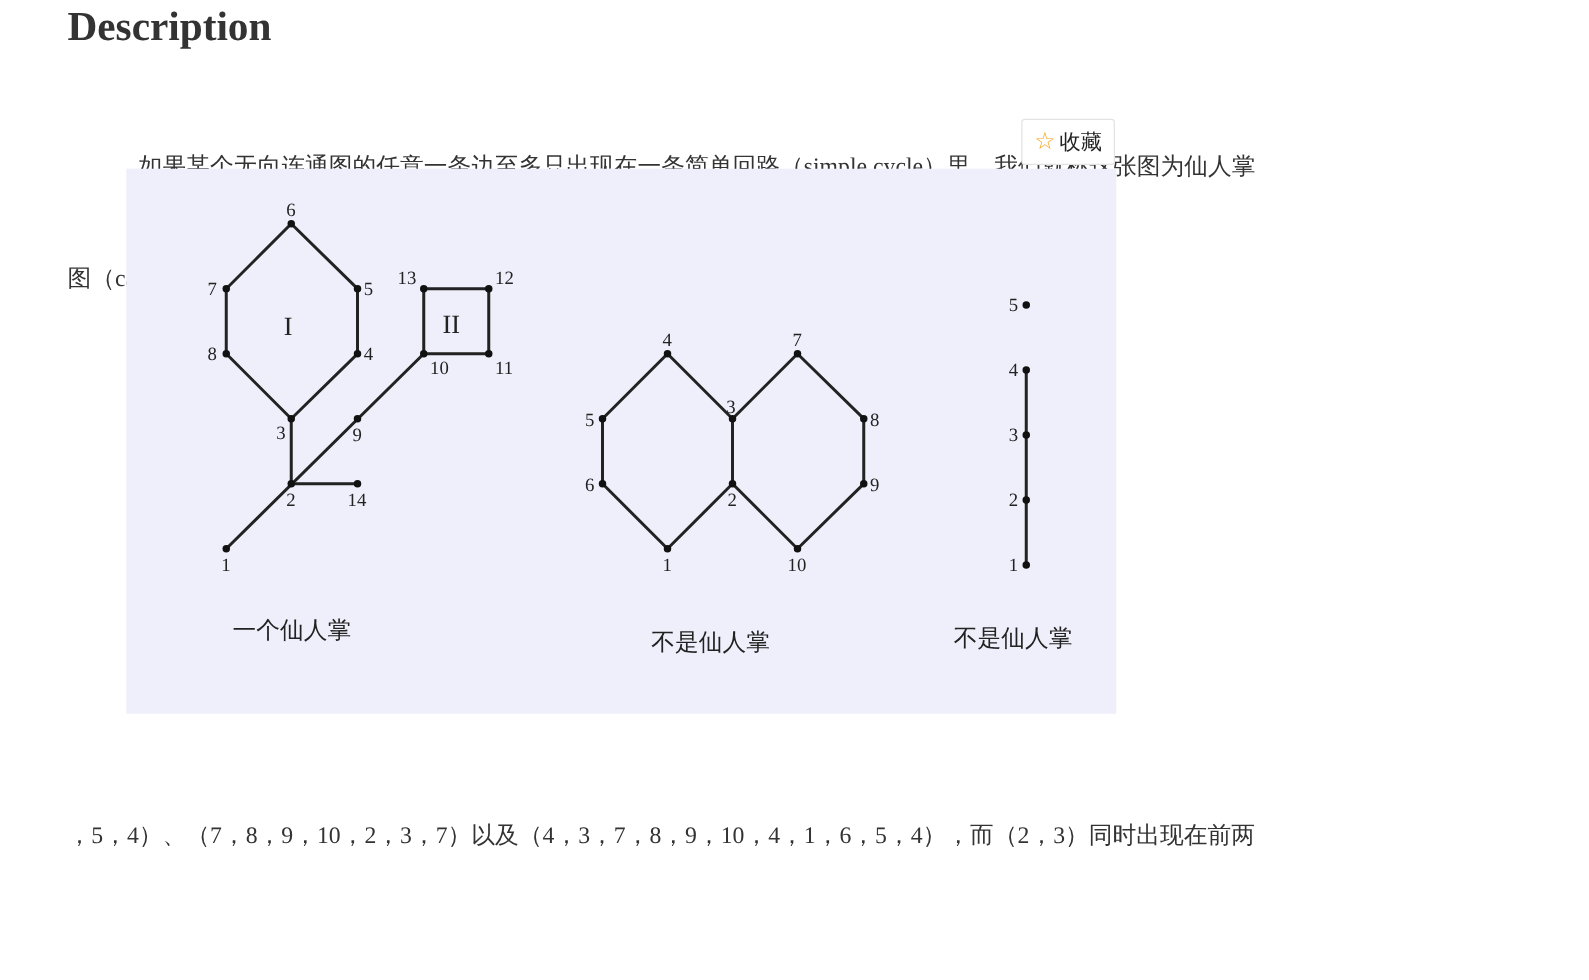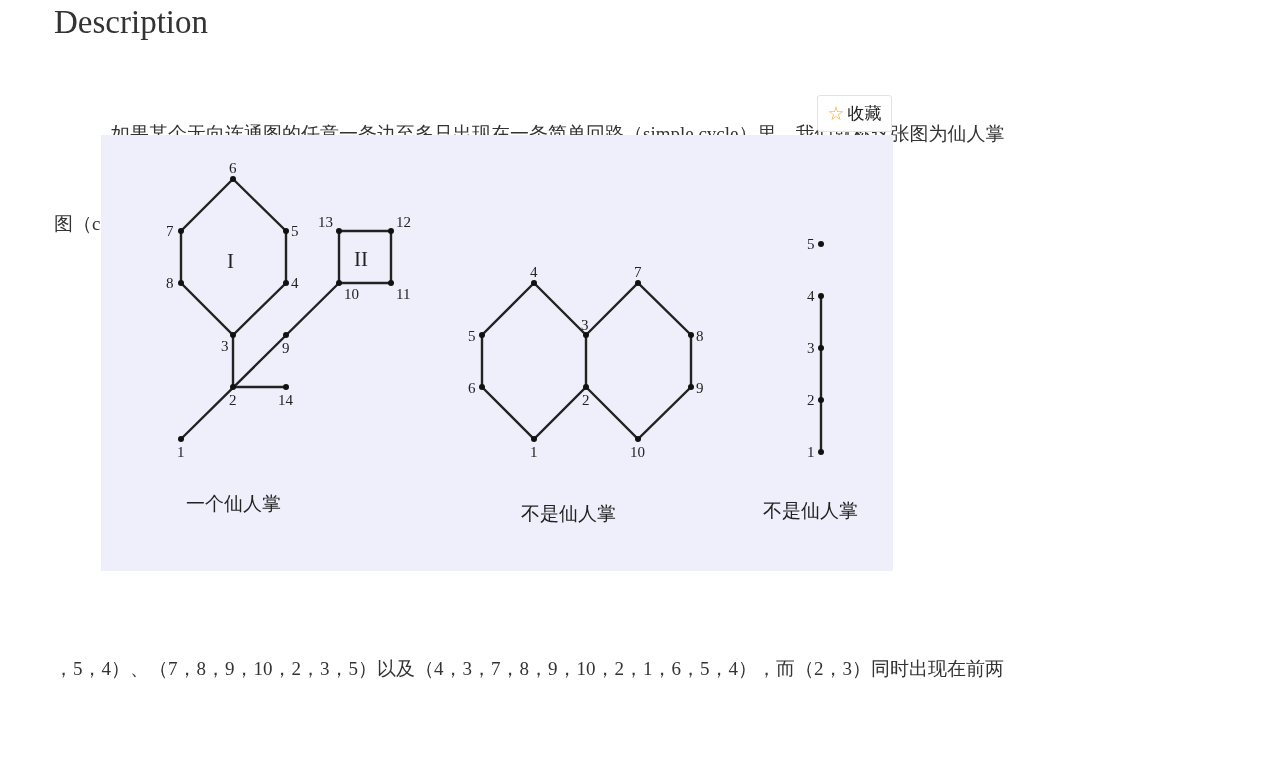--- a/index.html
+++ b/index.html
@@ -1,19 +1,19 @@
 <!DOCTYPE html>
 <html><head>
 <meta charset="utf-8">
 <style>
   html, body { margin: 0; padding: 0; background: #ffffff; }
   body { width: 1271px; height: 784px; position: relative; overflow: hidden;
          font-family: "Liberation Serif", "DejaVu Serif", serif; color: #333333; }
   .title { position: absolute; left: 54px; top: 4px; margin: 0;
-           font-family: "Liberation Serif", serif; font-weight: normal; font-size: 33px;
+           font-family: "Liberation Serif", serif; font-weight: bold; font-size: 33px;
            color: #333333; letter-spacing: 0px; }
   .para { position: absolute; left: 54px; margin: 0; font-size: 19px; line-height: 30px;
           color: #333333; white-space: pre; }
   .para .line { display: block; height: 30px; }
   .fav { position: absolute; left: 817px; top: 95px; width: 75px; height: 37px;
          box-sizing: border-box; border: 1px solid #e3e3e3; border-radius: 3px; background: #fff;
          display: flex; align-items: center; justify-content: center; gap: 3px;
          font-family: "DejaVu Sans", sans-serif; font-size: 17px; color: #222; cursor: pointer; }
   .fav .star { color: #f5a623; font-size: 19px; line-height: 1; }
   .figure { position: absolute; left: 101px; top: 135px; width: 792px; height: 436px;
@@ -125,18 +125,18 @@
     <text class="caption" x="662" y="382">不是仙人掌</text>
   </svg>
 </div>
 
 <div class="fav">
   <span class="star">☆</span>
   <span>收藏</span>
 </div>
 
 <div class="para" style="top:594px;">
-  <span class="line">，5，4）、（7，8，9，10，2，3，5）以及（4，3，7，8，9，10，2，1，6，5，4），而（2，3）同时出现在前两</span>
+  <span class="line">，5，4）、（7，8，9，10，2，3，7）以及（4，3，7，8，9，10，4，1，6，5，4），而（2，3）同时出现在前两</span>
   
   
   
   
 </div>
 
 </body></html>

